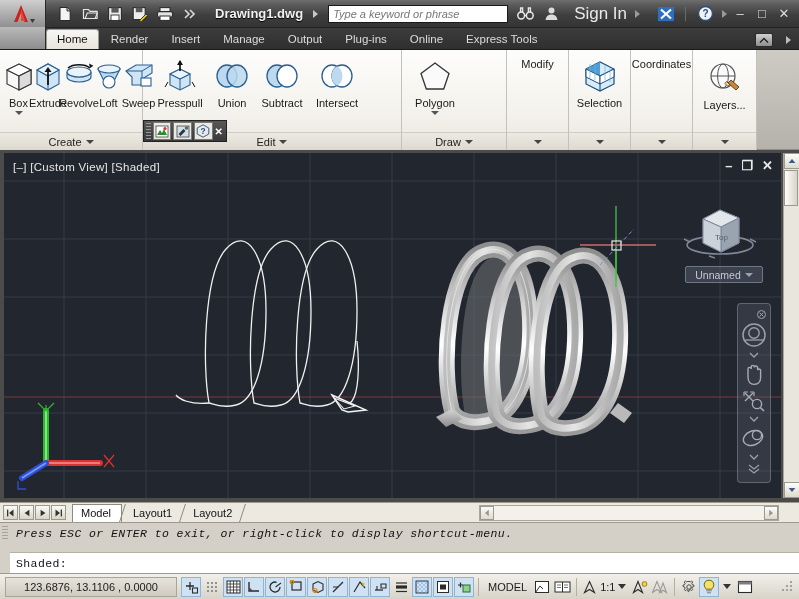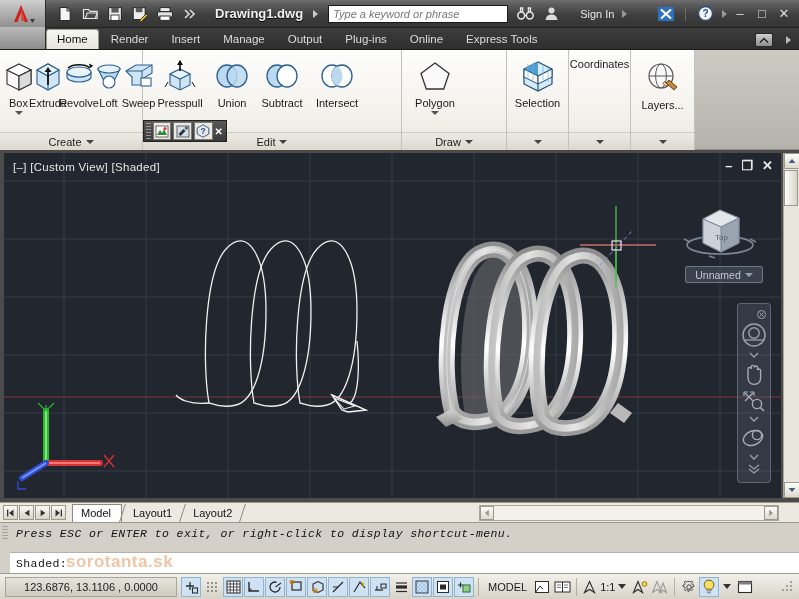--- a/index.html
+++ b/index.html
@@ -33,21 +33,21 @@
   }
   .tri-r{ width:0;height:0;border-left:5px solid #c8c8c8;border-top:4px solid transparent;border-bottom:4px solid transparent; margin-left:10px;}
   .searchbox{
     margin-left:10px; width:180px;height:18px; background:#fff; border:1px solid #1a1a1a;
     display:flex;align-items:center;padding:0 4px;
   }
   .searchbox input{
     border:0;outline:0;width:100%; font-style:italic; font-size:11px; color:#555;
     font-family:"Liberation Sans",sans-serif; background:transparent;
   }
-  .signin{ color:#e8e8e8; font-size:11px; margin-left:18px;}
+  .signin{ color:#e8e8e8; font-size:17px; margin-left:12px;}
   .tbright{ margin-left:auto; display:flex; align-items:center; gap:4px; padding-right:6px;}
   .winbtn{ width:18px;height:18px;display:flex;align-items:center;justify-content:center;color:#ddd;font-size:13px;}
 
   
   .tabsrow{
     position:absolute; left:0; top:28px; width:799px; height:22px;
     background: linear-gradient(to bottom,#3c3c3c,#2f2f2f);
     display:flex; align-items:flex-end; border-bottom:1px solid #1c1c1c;
   }
   .tabsrow .spacer{ width:46px; height:22px; background:linear-gradient(to bottom,#b9b9b9,#8d8d8d); border-right:1px solid #2a2a2a;}
@@ -458,20 +458,28 @@
           <div class="lbl">Polygon</div>
           <div class="ddn"></div>
         </div>
       </div>
       <div class="panel-title">
         <span>Draw</span>
         <span class="cdown"></span>
       </div>
     </div>
 
+    <div class="panel narrow" style="width:62px">
+      <div class="panel-body">
+        <div class="panel-hdr-txt">Modify</div>
+      </div>
+      <div class="panel-title">
+        <span class="cdown"></span>
+      </div>
+    </div>
 
     <div class="panel narrow" style="width:62px">
       <div class="panel-body" style="">
         <div class="tool" style="width:58px">
           <div class="ic">
             <svg width="38" height="36" viewBox="0 0 38 36">
               <path d="M5 11 L19 4 L33 11 L33 26 L19 33 L5 26 Z" fill="#d7ecfb" stroke="#1d4f7c" stroke-width="1.2"></path>
               <path d="M5 11 L19 18 L33 11 M19 18 L19 33" fill="none" stroke="#1d4f7c" stroke-width="1.1"></path>
               <path d="M5 11 L19 4 L19 18 Z" fill="#4f9fd4"></path>
               <path d="M5 11 L19 18 L19 26 L5 19 Z" fill="#ffffff" stroke="#1d4f7c" stroke-width="1"></path>
@@ -818,21 +826,20 @@
 
   <div class="cmdarea">
     <div class="cmdgrip"></div>
     <div class="cmdlines">
       <div class="cmdhist">Press ESC or ENTER to exit, or right-click to display shortcut-menu.</div>
       <div class="cmdinput">
         <span>Shaded:</span>
       </div>
     </div>
   </div>
-  <div class="watermark">sorotanta.sk</div>
 
   <div class="statusbar">
     <div class="coords">123.6876, 13.1106 , 0.0000</div>
 
     <div class="sgroup">
       <div class="sbtn on">
         <svg width="15" height="14" viewBox="0 0 15 14">
             <path d="M2 6 h8 M6 2 v8" stroke="#2b2b2b" stroke-width="1.3"></path>
             <rect x="8.5" y="8" width="5" height="5" fill="none" stroke="#2b2b2b" stroke-width="1.1"></rect>
           </svg>

